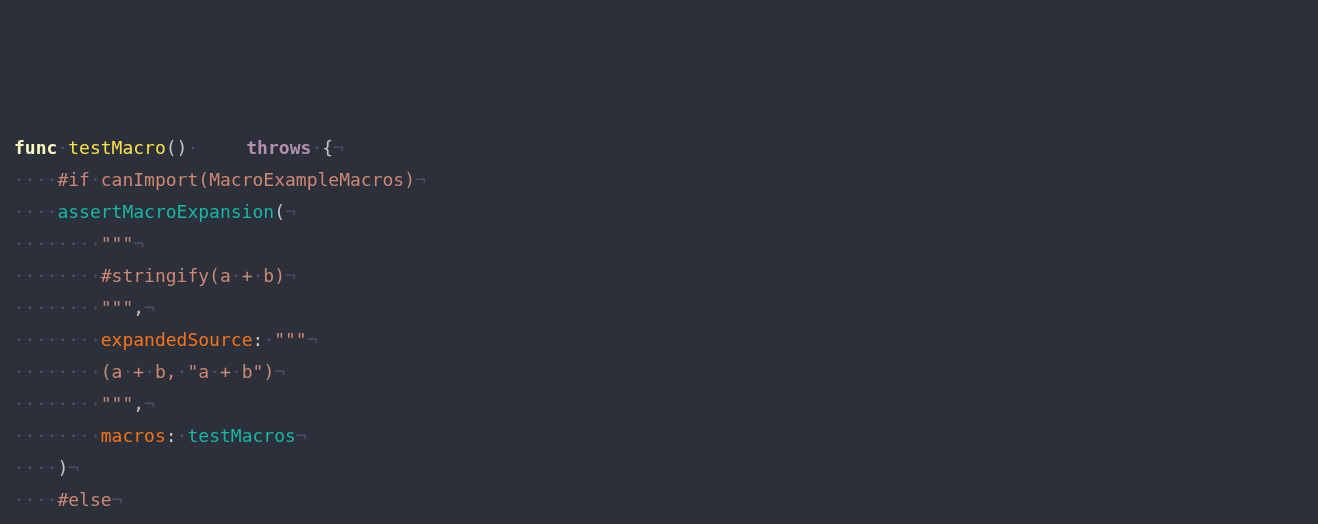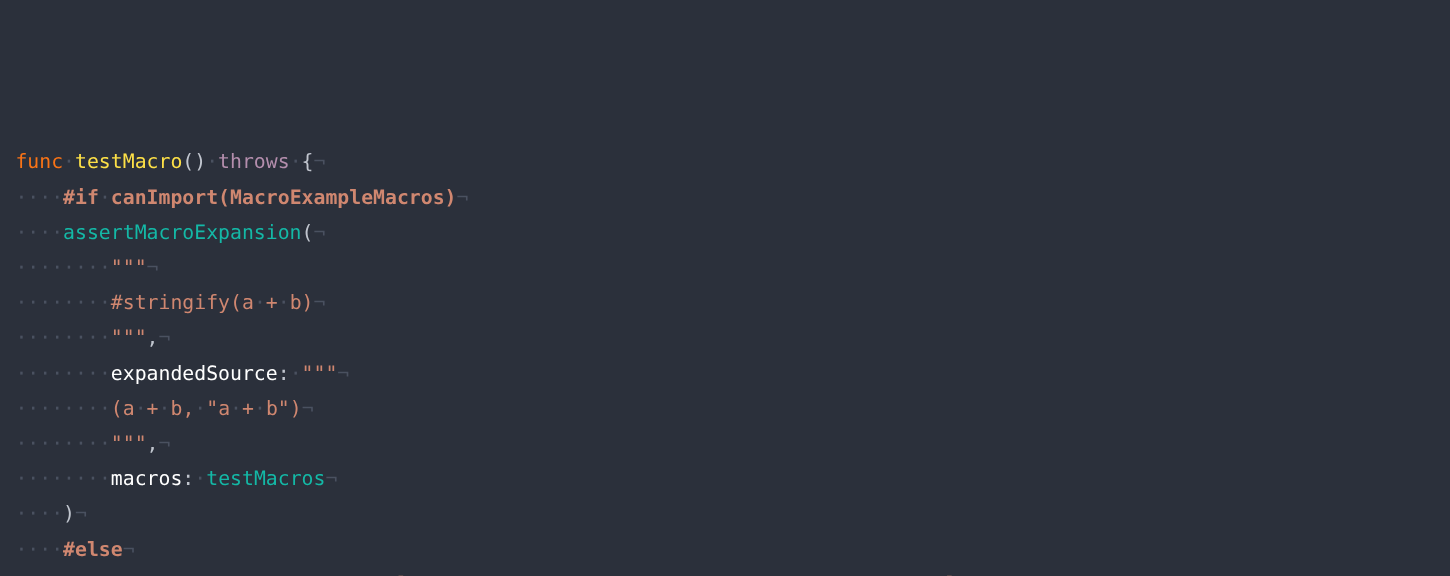--- a/index.html
+++ b/index.html
@@ -8,30 +8,30 @@
     font-family: 'SF Mono', 'Monaco', 'Consolas', monospace;
     font-size: 18px;
     line-height: 32px;
     color: #c0c5ce;
     padding: 4px 0;
     white-space: pre;
     overflow-x: auto;
   }
   .line { display: block; padding: 0 14px; }
   .ws { color: #4a5160; }
-  .kw-func { color: #f97316; font-weight: 400; }
-  .kw-throws { color: #b48ead; font-weight: 400; }
+  .kw-func { color: #fef9c3; font-weight: 700; }
+  .kw-throws { color: #b48ead; font-weight: 700; margin-left: 48px; }
   .kw-throw { color: #b48ead; font-weight: 500; }
   .fn-name { color: #fde047; }
   .punct { color: #c0c5ce; }
-  .directive { color: #d08770; font-weight: bold; }
+  .directive { color: #d08770; }
   .call2 { color: #14b8a6; }
   .string { color: #d08770; }
   .string2 { color: #c0846a; }
-  .param { color: #ffffff; }
+  .param { color: #f97316; }
   .type { color: #8fa1b3; }
 </style>
 </head>
 <body>
 
 
 
 <div id="editor"><div class="line"><span class="kw-func">func</span><span class="ws">·</span><span class="fn-name">testMacro</span><span class="punct">()</span><span class="ws">·</span><span class="kw-throws">throws</span><span class="ws">·</span><span class="punct">{</span><span class="ws">¬</span></div><div class="line"><span class="ws">·</span><span class="ws">·</span><span class="ws">·</span><span class="ws">·</span><span class="directive">#if</span><span class="ws">·</span><span class="directive">canImport</span><span class="directive">(</span><span class="directive">MacroExampleMacros</span><span class="directive">)</span><span class="ws">¬</span></div><div class="line"><span class="ws">·</span><span class="ws">·</span><span class="ws">·</span><span class="ws">·</span><span class="call2">assertMacroExpansion</span><span class="punct">(</span><span class="ws">¬</span></div><div class="line"><span class="ws">·</span><span class="ws">·</span><span class="ws">·</span><span class="ws">·</span><span class="ws">·</span><span class="ws">·</span><span class="ws">·</span><span class="ws">·</span><span class="string">"""</span><span class="ws">¬</span></div><div class="line"><span class="ws">·</span><span class="ws">·</span><span class="ws">·</span><span class="ws">·</span><span class="ws">·</span><span class="ws">·</span><span class="ws">·</span><span class="ws">·</span><span class="string">#stringify(a</span><span class="ws">·</span><span class="string">+</span><span class="ws">·</span><span class="string">b)</span><span class="ws">¬</span></div><div class="line"><span class="ws">·</span><span class="ws">·</span><span class="ws">·</span><span class="ws">·</span><span class="ws">·</span><span class="ws">·</span><span class="ws">·</span><span class="ws">·</span><span class="string">"""</span><span class="punct">,</span><span class="ws">¬</span></div><div class="line"><span class="ws">·</span><span class="ws">·</span><span class="ws">·</span><span class="ws">·</span><span class="ws">·</span><span class="ws">·</span><span class="ws">·</span><span class="ws">·</span><span class="param">expandedSource</span><span class="punct">:</span><span class="ws">·</span><span class="string">"""</span><span class="ws">¬</span></div><div class="line"><span class="ws">·</span><span class="ws">·</span><span class="ws">·</span><span class="ws">·</span><span class="ws">·</span><span class="ws">·</span><span class="ws">·</span><span class="ws">·</span><span class="string">(a</span><span class="ws">·</span><span class="string">+</span><span class="ws">·</span><span class="string">b,</span><span class="ws">·</span><span class="string">"a</span><span class="ws">·</span><span class="string">+</span><span class="ws">·</span><span class="string">b")</span><span class="ws">¬</span></div><div class="line"><span class="ws">·</span><span class="ws">·</span><span class="ws">·</span><span class="ws">·</span><span class="ws">·</span><span class="ws">·</span><span class="ws">·</span><span class="ws">·</span><span class="string">"""</span><span class="punct">,</span><span class="ws">¬</span></div><div class="line"><span class="ws">·</span><span class="ws">·</span><span class="ws">·</span><span class="ws">·</span><span class="ws">·</span><span class="ws">·</span><span class="ws">·</span><span class="ws">·</span><span class="param">macros</span><span class="punct">:</span><span class="ws">·</span><span class="call2">testMacros</span><span class="ws">¬</span></div><div class="line"><span class="ws">·</span><span class="ws">·</span><span class="ws">·</span><span class="ws">·</span><span class="punct">)</span><span class="ws">¬</span></div><div class="line"><span class="ws">·</span><span class="ws">·</span><span class="ws">·</span><span class="ws">·</span><span class="directive">#else</span><span class="ws">¬</span></div><div class="line"><span class="ws">·</span><span class="ws">·</span><span class="ws">·</span><span class="ws">·</span><span class="kw-throw">throw</span><span class="ws">·</span><span class="type">XCTSkip</span><span class="punct">(</span><span class="string2">"macros</span><span class="ws">·</span><span class="string2">are</span><span class="ws">·</span><span class="string2">only</span><span class="ws">·</span><span class="string2">supported</span><span class="ws">·</span><span class="string2">when</span><span class="ws">·</span><span class="string2">running</span><span class="ws">·</span><span class="string2">tests</span><span class="ws">·</span><span class="string2">for</span><span class="ws">·</span><span class="string2">the</span><span class="ws">·</span><span class="string2">host</span><span class="ws">·</span><span class="string2">platform"</span><span class="punct">)</span><span class="ws">¬</span></div></div>
 
 

